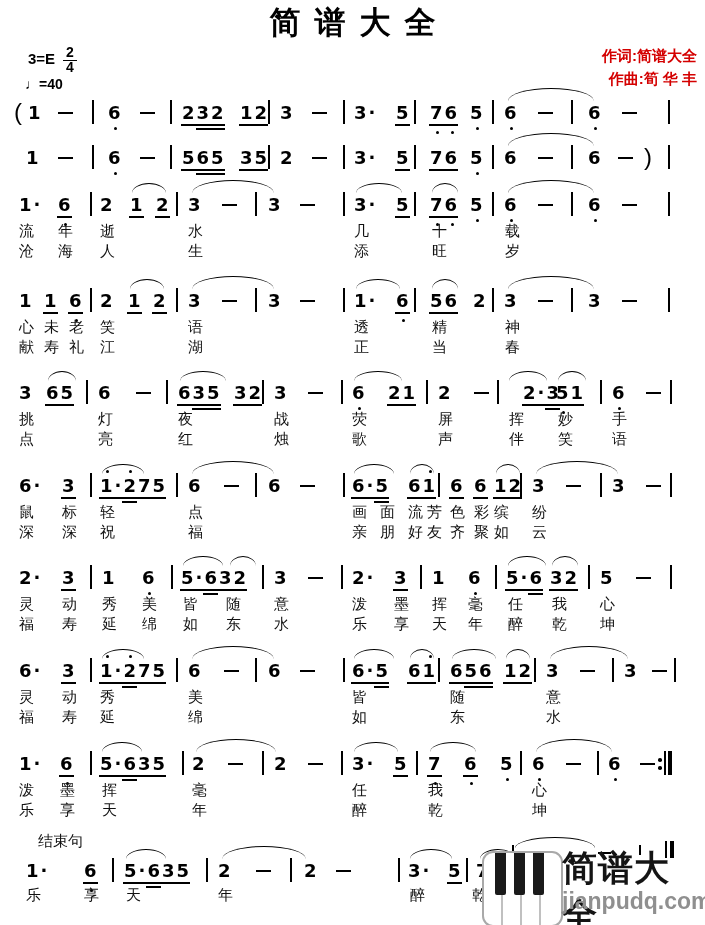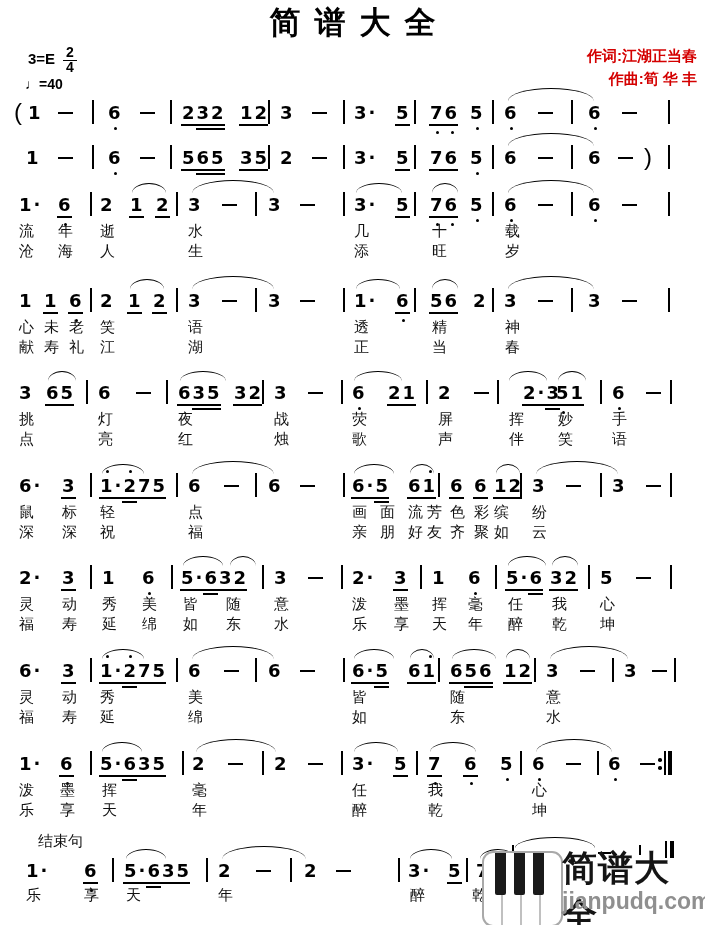--- a/index.html
+++ b/index.html
@@ -51,21 +51,21 @@
       <span class="top">2</span>
       <span>4</span>
     </span>
 </div>
 
 <div id="tempo">
   <span>♩</span><span>=40</span>
 </div>
 
 <div id="credits" style="color: rgb(212, 0, 0);">
-  <div>作词:江湖正当春</div>
+  <div>作词:简谱大全</div>
   <div>作曲:筍 华 丰</div>
 </div>
 
 <div id="score">
     <div class="paren" style="left: 14px; top: 98px;">(</div>
     <span class="note" style="left: 28px; top: 103px;"><span class="ch">1</span></span>
     <div class="dashm" style="left: 58px; top: 112px;"></div>
     <div class="barline" style="left: 92px; top: 100px;"></div>
     <span class="note" style="left: 108px; top: 103px;"><span class="ch">6</span><div class="ldot" style="left: 5.5px; bottom: -7px;"></div></span>
     <div class="dashm" style="left: 140px; top: 112px;"></div>

